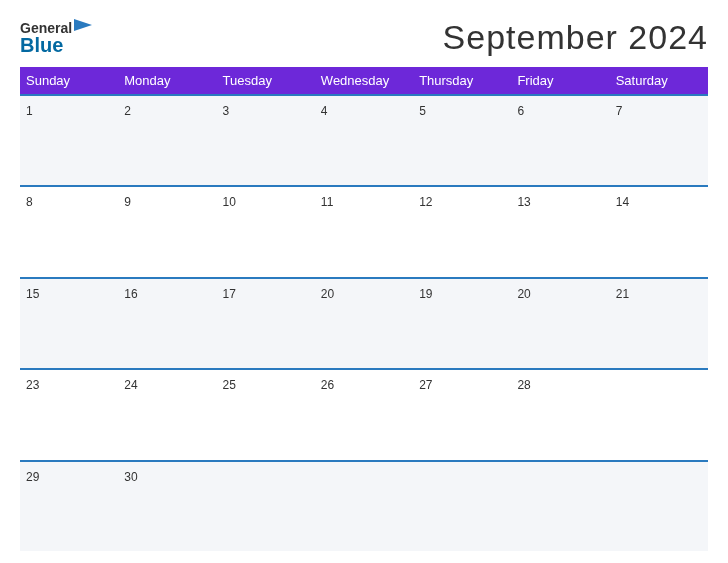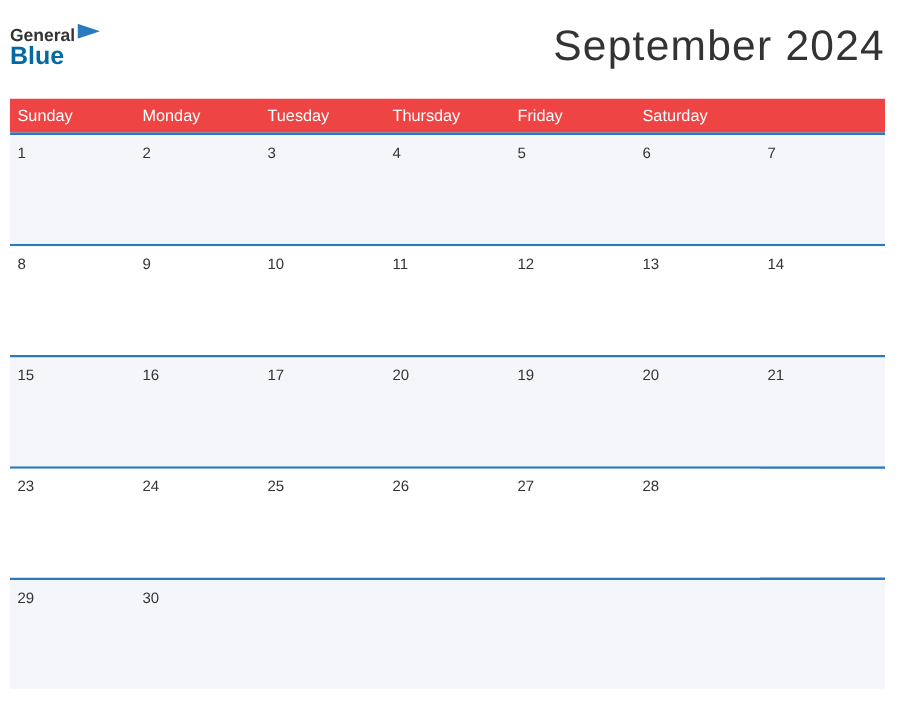--- a/index.html
+++ b/index.html
@@ -13,24 +13,23 @@
       height: 563px;
       background: #ffffff;
       font-family: Arial, sans-serif;
       overflow: hidden;
     }
 
     .page {
       width: 728px;
       height: 563px;
       background: #ffffff;
-      padding: 18px 20px 12px 8px;
-      display: flex;
-      flex-direction: column;
-      gap: 12px;
+      padding: 18px 20px 12px 20px;
+      display: flex;
+      flex-direction: column;
     }
 
     .header {
       display: flex;
       justify-content: space-between;
       align-items: center;
       margin-bottom: 10px;
     }
 
     .logo {
@@ -80,21 +79,21 @@
 
     .calendar {
       flex: 1;
       display: flex;
       flex-direction: column;
     }
 
     .days-header {
       display: grid;
       grid-template-columns: repeat(7, 1fr);
-      background: #ef4444;
+      background: #6d28d9;
     }
 
     .day-header {
       color: #ffffff;
       font-size: 13px;
       font-weight: normal;
       padding: 6px 6px;
       text-align: left;
     }
 
@@ -158,20 +157,21 @@
       </div>
     </div>
     <div class="month-title">September 2024</div>
   </div>
 
   <div class="calendar">
     <div class="days-header">
       <div class="day-header">Sunday</div>
       <div class="day-header">Monday</div>
       <div class="day-header">Tuesday</div>
+      <div class="day-header">Wednesday</div>
       <div class="day-header">Thursday</div>
       <div class="day-header">Friday</div>
       <div class="day-header">Saturday</div>
     </div>
 
     <div class="calendar-body">
 
       <div class="calendar-week">
         <div class="calendar-cell"><span class="cell-number">1</span></div>
         <div class="calendar-cell"><span class="cell-number">2</span></div>

